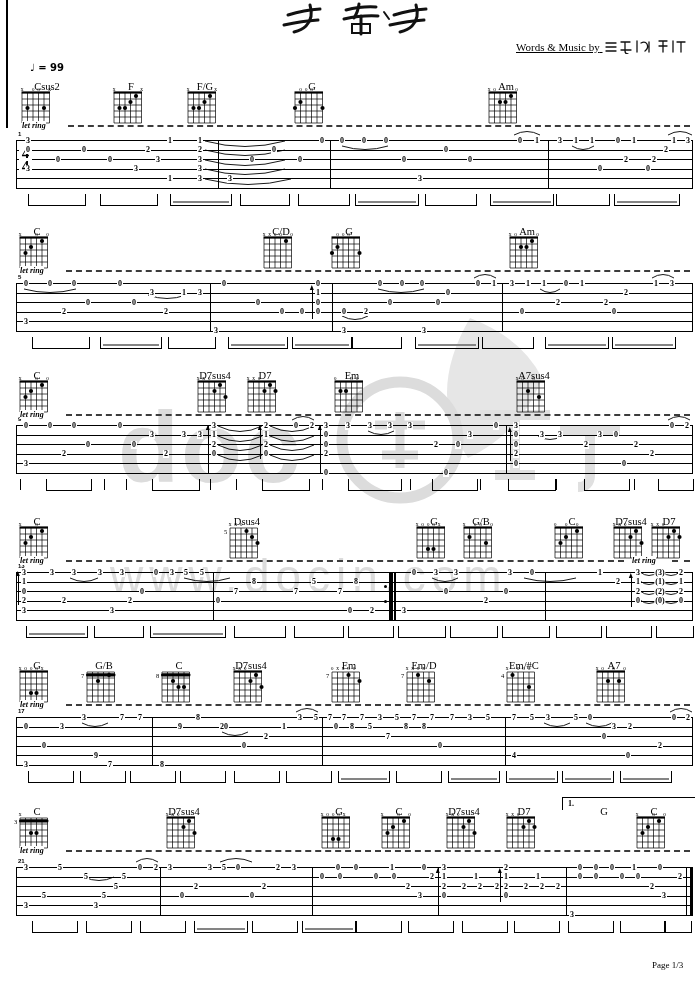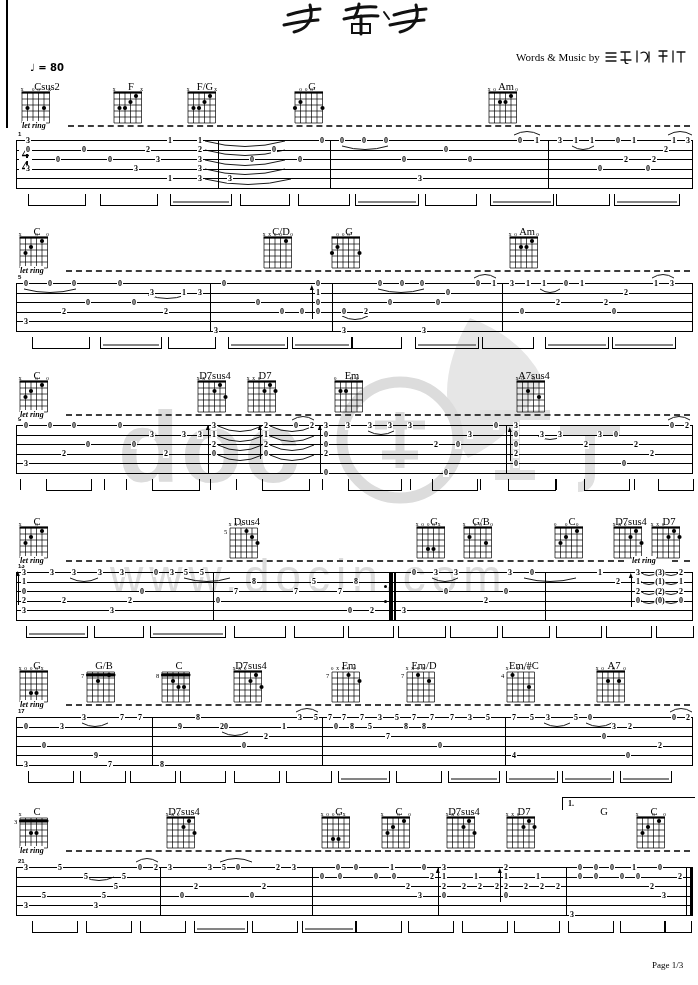--- a/index.html
+++ b/index.html
@@ -60,31 +60,31 @@
         <path d="M62,17 Q80,13 96,14"></path>
         <path d="M79,14 L79,32"></path>
         <path d="M70,22 h18 v9 h-18 z" stroke-width="2"></path>
       <path d="M102,10 l5,7" stroke-width="2"></path>
       <path d="M112,13 Q128,8 144,7"></path>
         <path d="M108,23 Q126,19 142,18"></path>
         <path d="M134,3 Q138,16 130,24 Q126,28 118,30"></path>
     </svg>
   </div>
 
-  <div class="credits" style="left:516px;top:48px;">
+  <div class="credits" style="left:516px;top:38px;text-decoration:underline;">
     <span>Words &amp; Music by</span>
     <svg width="86" height="16" viewBox="0 0 86 16" style="vertical-align:-3px" stroke="#111" stroke-width="1.3" fill="none" stroke-linecap="round">
       <path d="M3,5 h10 M3,9 h10 M3,13 h10"></path>
       <path d="M18,4 h9 M22,4 v9 q0,3 3,3 M18,12 h10"></path>
       <path d="M34,3 v11 M38,5 q4,-2 6,1 q2,4 -2,7 M46,4 v10"></path>
       <path d="M56,3 h8 M60,3 v11 M56,8 h8 M70,3 v11 M74,4 h8 M78,4 v10"></path>
     </svg>
   </div>
 
-  <div class="tempo" style="left:30px;top:62px;">♩ = 80</div>
+  <div class="tempo" style="left:30px;top:62px;">♩ = 99</div>
 
   <div id="sheet">
       <div class="staffline" style="position: absolute; left: 16px; width: 676px; top: 140px;"></div>
       <div class="staffline" style="position: absolute; left: 16px; width: 676px; top: 149.5px;"></div>
       <div class="staffline" style="position: absolute; left: 16px; width: 676px; top: 159px;"></div>
       <div class="staffline" style="position: absolute; left: 16px; width: 676px; top: 168.5px;"></div>
       <div class="staffline" style="position: absolute; left: 16px; width: 676px; top: 178px;"></div>
       <div class="staffline" style="position: absolute; left: 16px; width: 676px; top: 187.5px;"></div>
       <div class="barline" style="position: absolute; left: 16px; top: 140px; height: 48.5px;"></div>
       <div class="barline" style="position: absolute; left: 218px; top: 140px; height: 48.5px;"></div>

